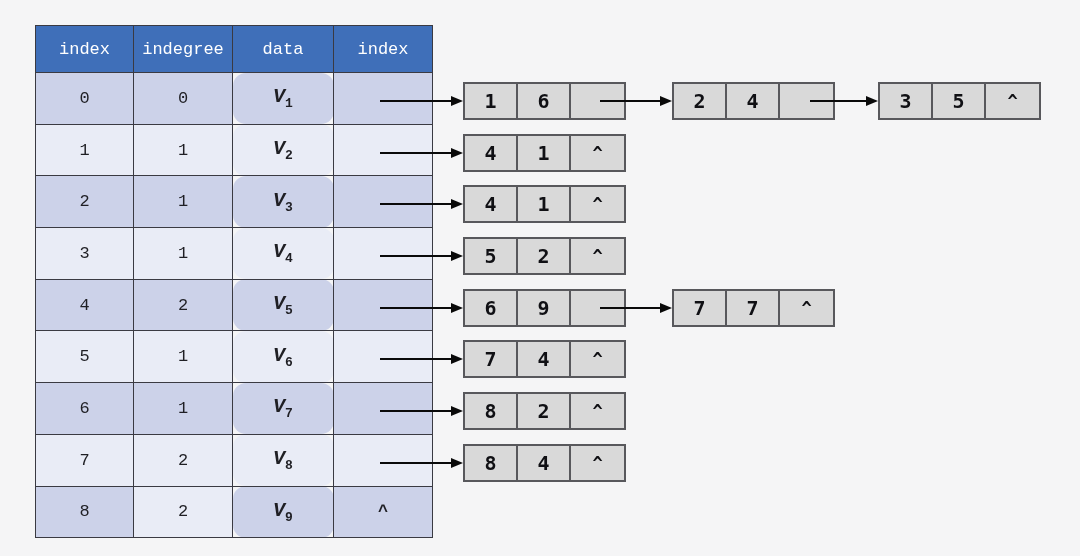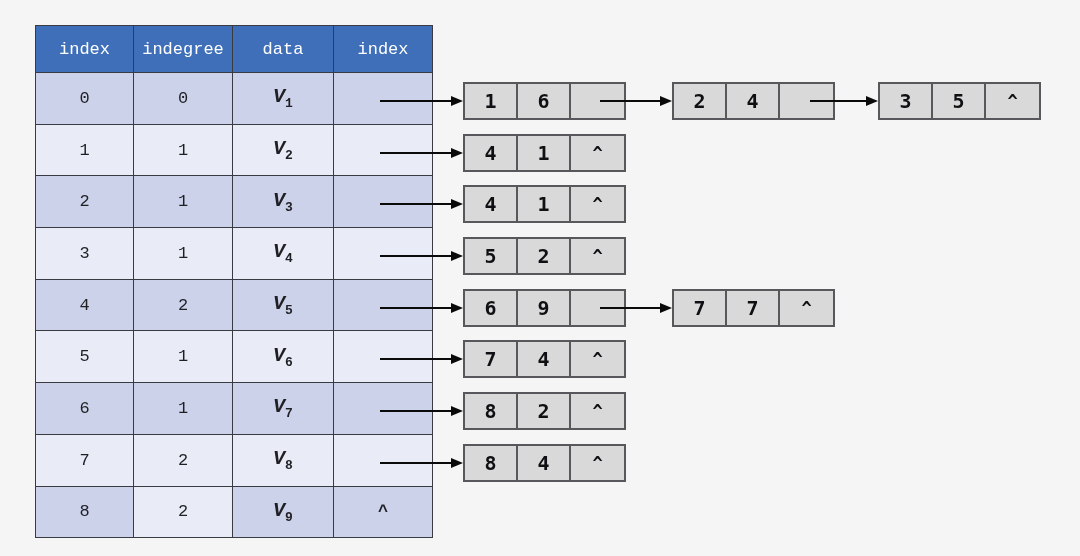--- a/index.html
+++ b/index.html
@@ -45,20 +45,21 @@
     background:var(--header-bg);
     color:var(--header-fg);
     font-weight:400;
   }
   tr.dark td{background:var(--row-dark);}
   tr.light td{background:var(--row-light);}
   td.lt{background:var(--row-light) !important;}
   td.vcell{
     font-family:"Liberation Serif","DejaVu Serif",serif;
     font-weight:bold;
+    border-radius:13px;
   }
   td.vcell i{font-size:20px;font-style:italic;}
   td.vcell sub{font-size:13px;font-style:normal;vertical-align:-5px;}
   td.caret-cell{
     font-family:"DejaVu Sans Mono",monospace;
     font-size:15px;font-weight:bold;
   }
 
   
   .node{

